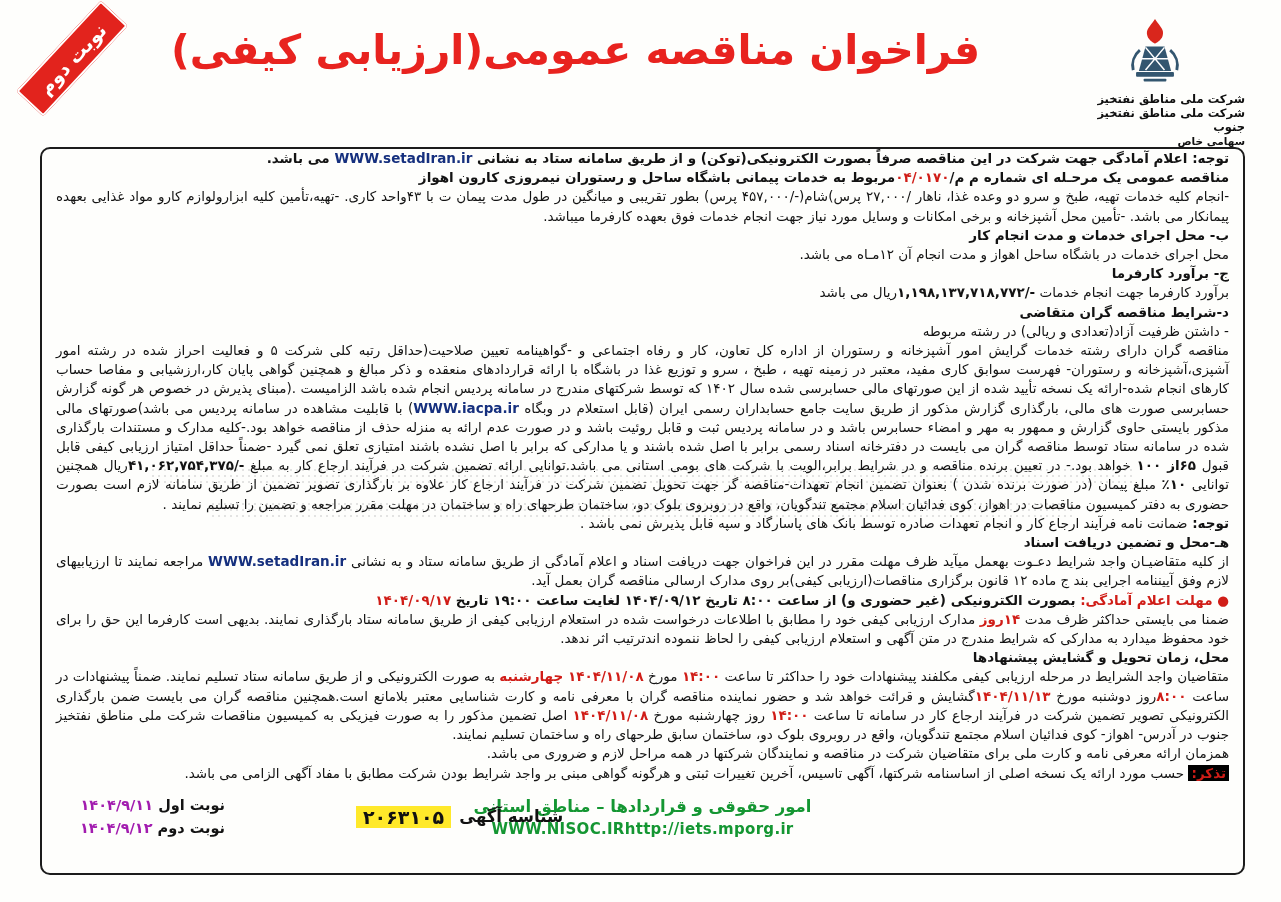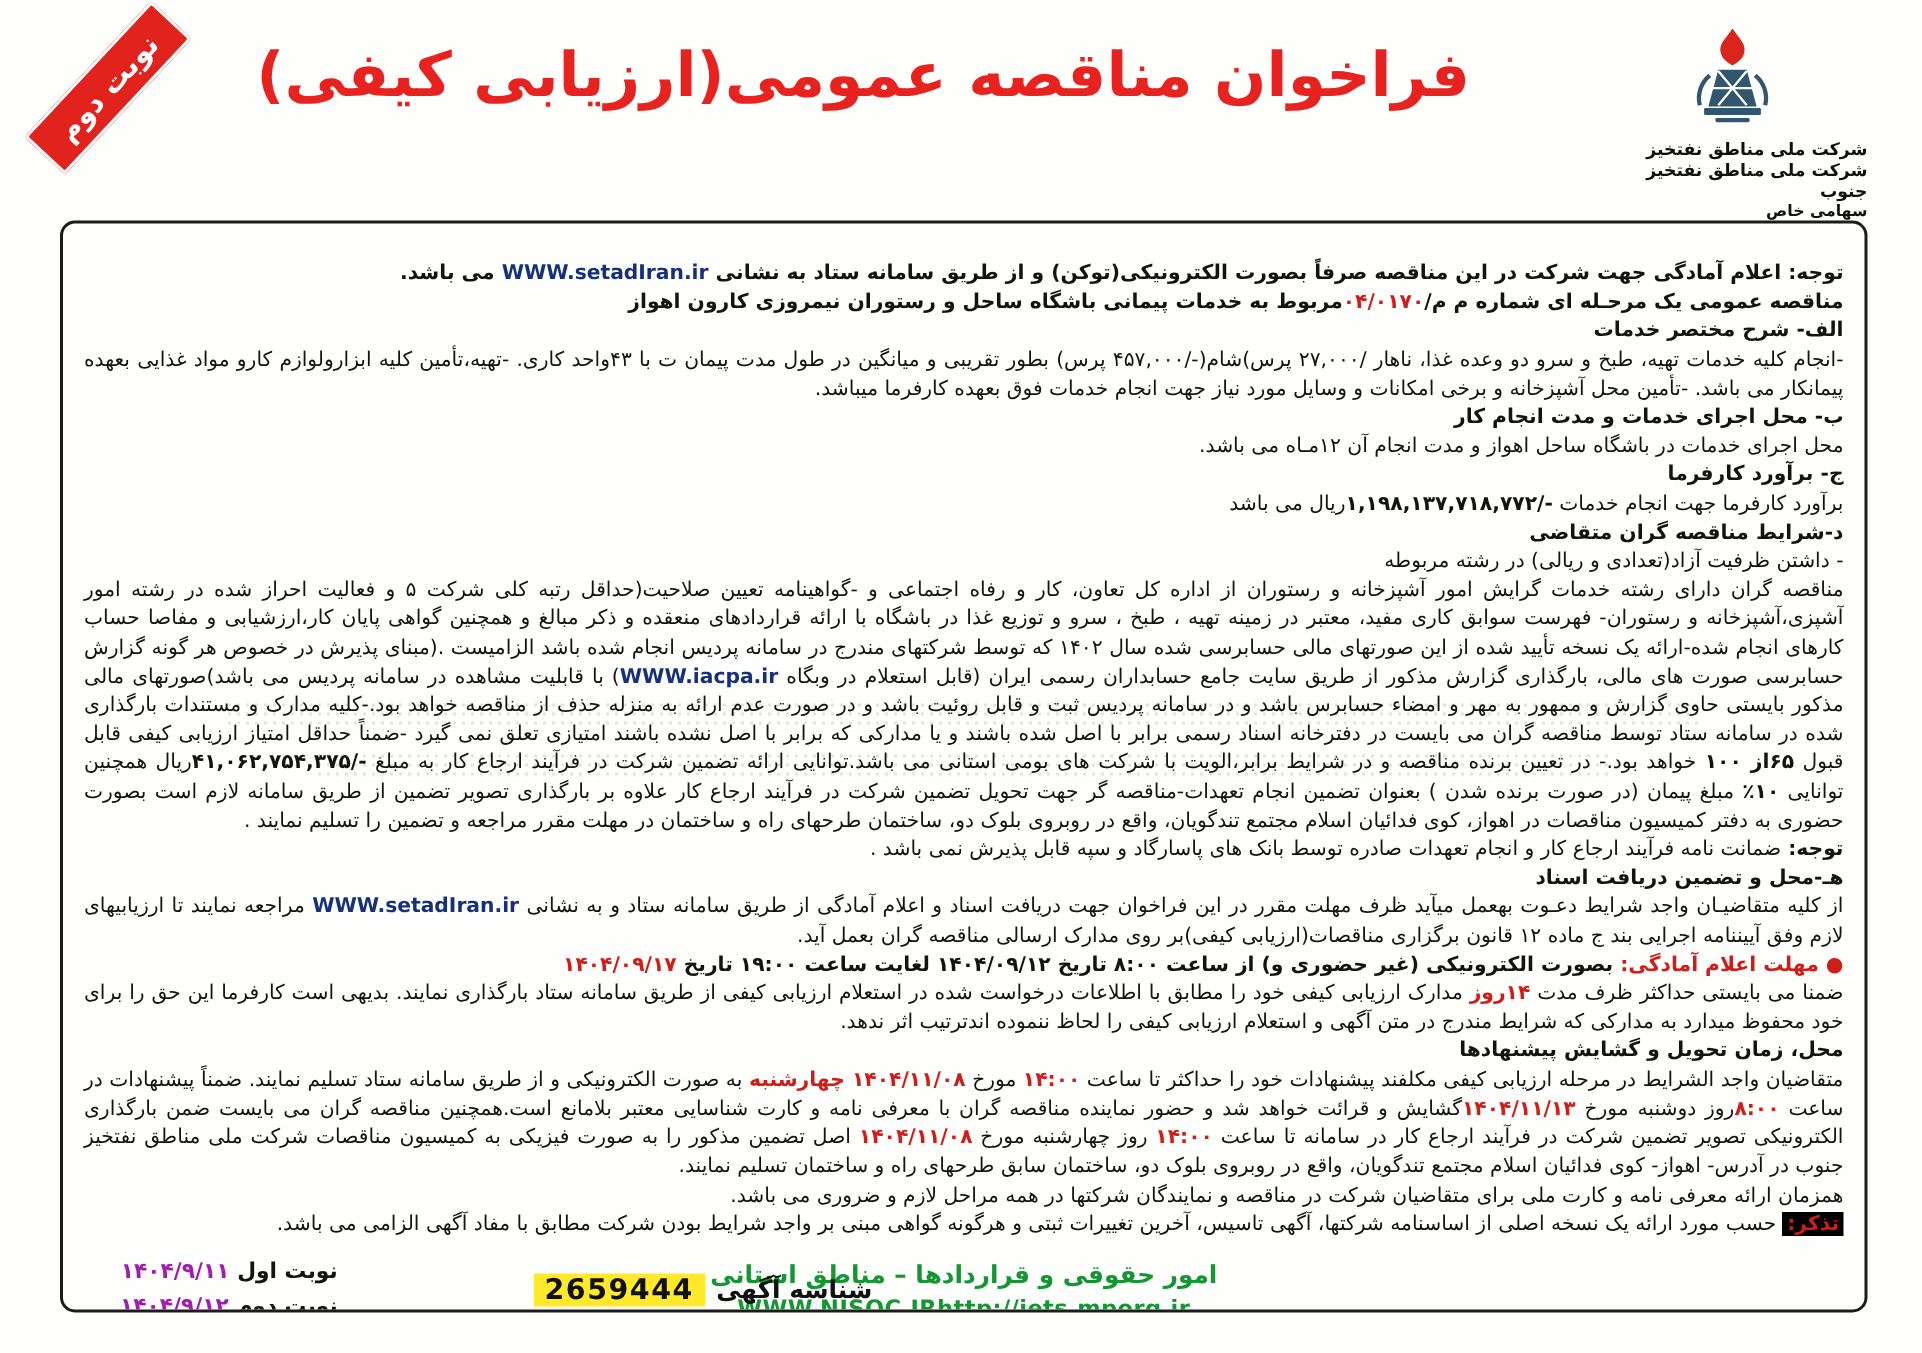--- a/index.html
+++ b/index.html
@@ -29,21 +29,21 @@
   
   .logo-block{position:absolute;top:18px;right:36px;width:180px;text-align:right;direction:rtl;}
   .logo-svg{width:64px;height:72px;display:block;margin:0 auto 2px;}
   .company-line{font-size:11.5px;font-weight:bold;line-height:14px;color:#101010;}
   .company-line.c3{font-size:10.5px;}
 
   
   .doc-box{
     position:absolute;top:147px;left:40px;right:36px;bottom:27px;
     border:2px solid #1c1c1c;border-radius:10px;
-    padding:24px 14px 6px;direction:rtl;overflow:hidden;z-index:0;
+    padding:0 14px 6px;direction:rtl;overflow:hidden;z-index:0;
   }
   .doc-box p{
     margin:0;font-size:13.5px;line-height:19.2px;color:#131313;
     text-align:justify;
   }
   .bold{font-weight:700;}
   .center{text-align:right;}
 
   
   .watermark{
@@ -104,21 +104,20 @@
     <div class="company-line c3">سهامی خاص</div>
   </div>
 
   <div class="doc-box">
     <div class="watermark wm1"></div>
     <div class="watermark wm2"></div>
 
     <p><span class="seg-b">توجه: اعلام آمادگی جهت شرکت در این مناقصه صرفاً بصورت الکترونیکی(توکن) و از طریق سامانه ستاد به نشانی </span><span class="seg-url">WWW.setadIran.ir</span><span class="seg-b">  می باشد.</span></p>
     <p class="center"><span class="seg-b">مناقصه عمومی یک مرحـله ای شماره  م م/</span><span class="seg-rb">۰۴/۰۱۷۰</span><span class="seg-b">مربوط به  خدمات پیمانی باشگاه ساحل و رستوران نیمروزی کارون اهواز</span></p>
 
-    <p class="bold">الف- شرح مختصر خدمات</p>
     <p>-انجام کلیه خدمات تهیه، طبخ و سرو دو وعده غذا، ناهار /۲۷,۰۰۰ پرس)شام(-/۴۵۷,۰۰۰ پرس) بطور تقریبی و میانگین در طول مدت پیمان ت با ۴۳واحد کاری. -تهیه،تأمین کلیه ابزارولوازم کارو مواد غذایی بعهده پیمانکار می باشد. -تأمین محل آشپزخانه و برخی امکانات و وسایل مورد نیاز جهت انجام خدمات فوق بعهده کارفرما میباشد.</p>
 
     <p class="bold">ب-   محل اجرای خدمات و مدت انجام کار</p>
     <p>محل اجرای خدمات در باشگاه ساحل اهواز و مدت انجام آن ۱۲مـاه  می باشد.</p>
 
     <p class="bold">ج-  برآورد کارفرما</p>
     <p><span>برآورد کارفرما جهت انجام خدمات    </span><span class="seg-b">-/۱,۱۹۸,۱۳۷,۷۱۸,۷۷۲</span><span>ریال  می باشد</span></p>
 
     <p class="bold">د-شرایط مناقصه گران متقاضی</p>
     <p>- داشتن ظرفیت آزاد(تعدادی و ریالی) در رشته مربوطه</p>
@@ -136,21 +135,21 @@
     <p>همزمان ارائه معرفی نامه و کارت ملی برای متقاضیان شرکت در مناقصه و نمایندگان شرکتها در همه مراحل لازم و ضروری می باشد.</p>
     <p><span class="seg-rb seg-hl">تذکر:</span><span> حسب مورد ارائه یک نسخه اصلی از اساسنامه شرکتها، آگهی تاسیس، آخرین تغییرات ثبتی و هرگونه گواهی مبنی بر واجد شرایط بودن شرکت مطابق با مفاد آگهی الزامی می باشد.</span></p>
 
     <div class="doc-footer">
       <div class="legal">
         <div class="l1">امور حقوقی و قراردادها – مناطق استانی</div>
         <div class="l2">WWW.NISOC.IRhttp://iets.mporg.ir</div>
       </div>
       <div class="ad-id">
         <span>شناسه آگهی</span>
-        <span class="ad-num">2659444</span>
+        <span class="ad-num">۲۰۶۳۱۰۵</span>
       </div>
       <div class="rounds">
         <div class="row">
           <span>نوبت اول</span>
           <span class="date-red">۱۴۰۴/۹/۱۱</span>
         </div>
         <div class="row">
           <span>نوبت دوم</span>
           <span class="date-red">۱۴۰۴/۹/۱۲</span>
         </div>

